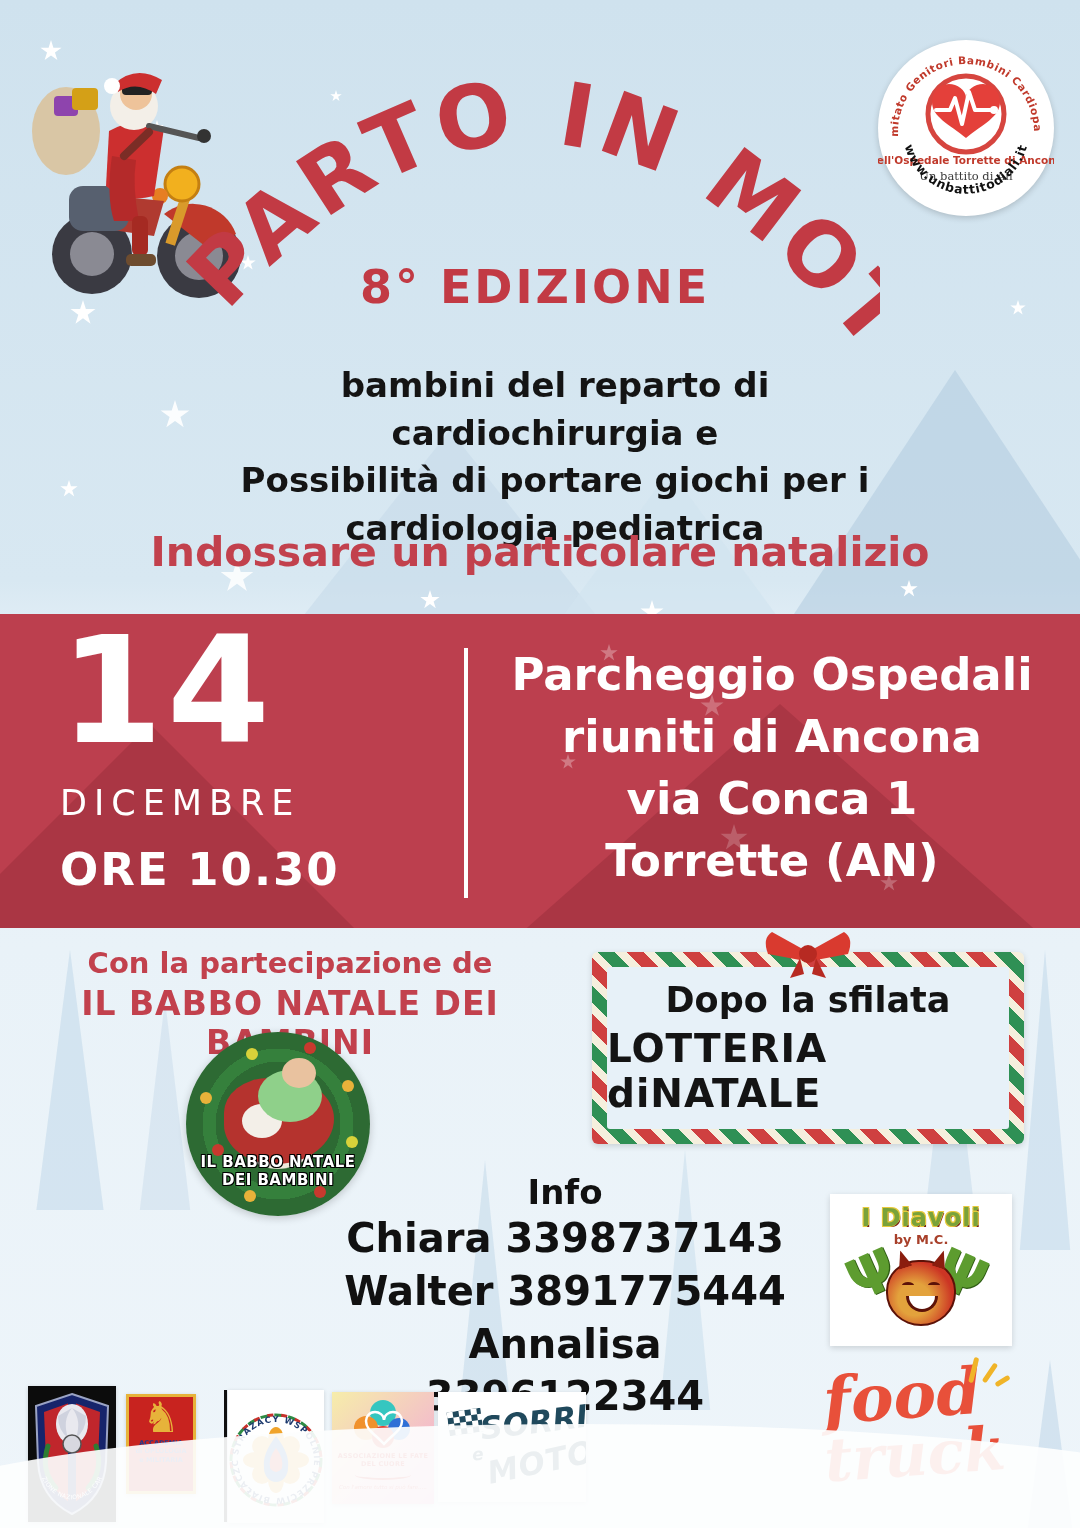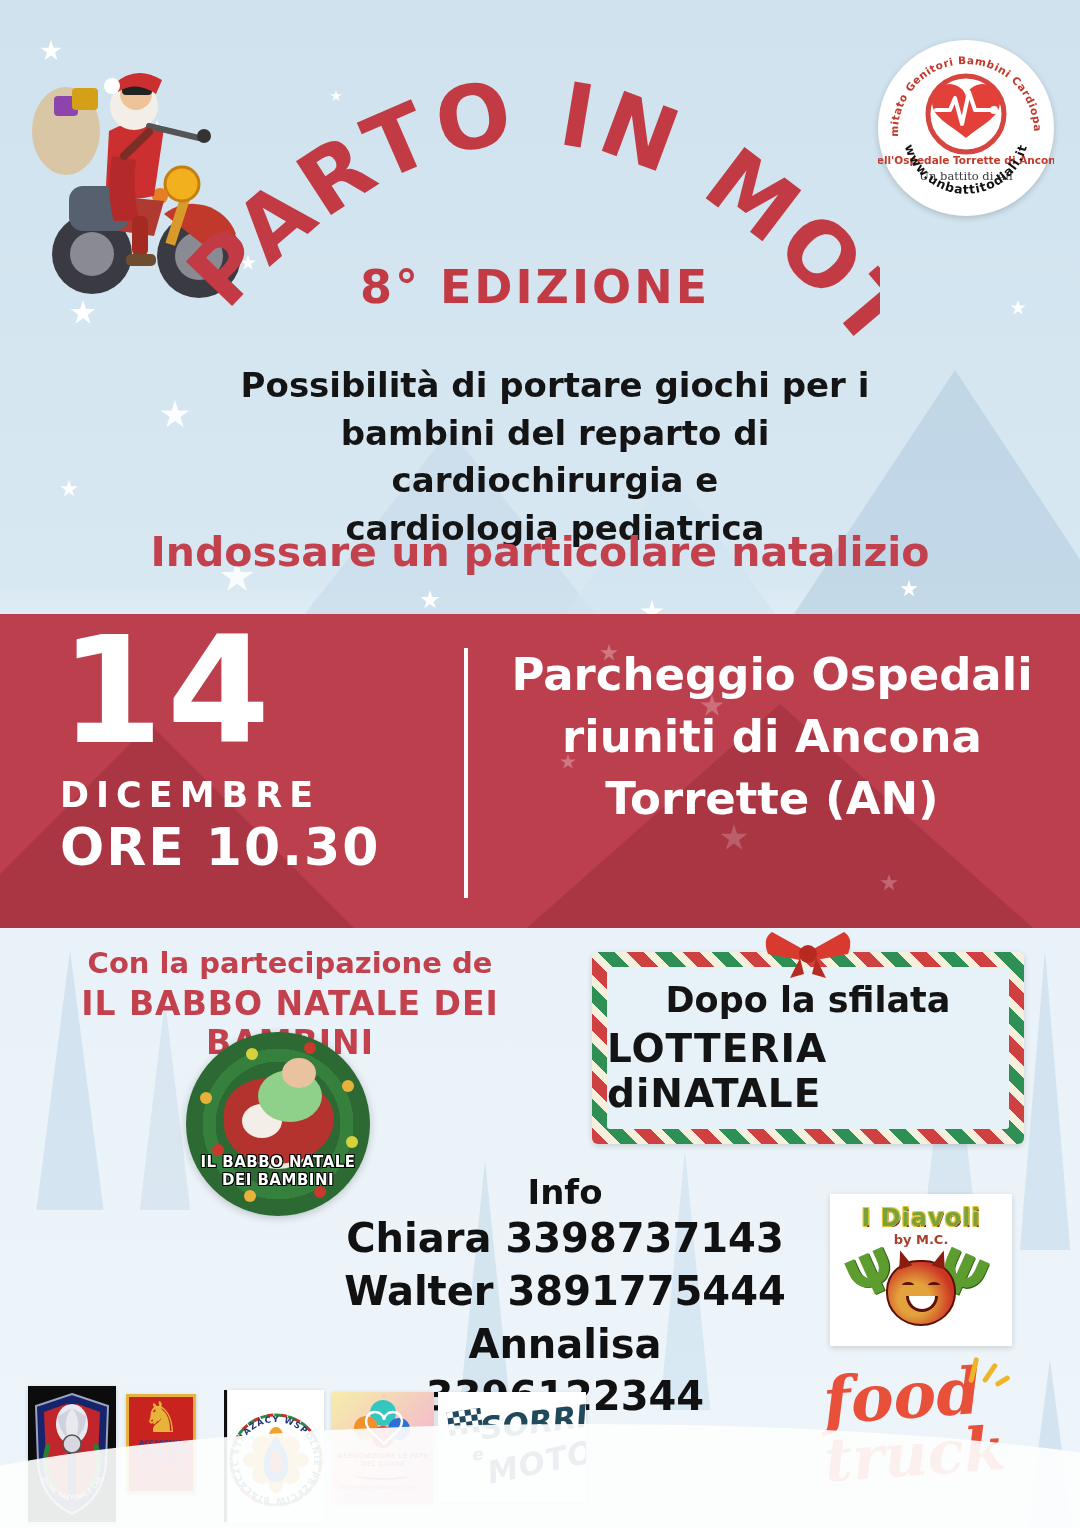--- a/index.html
+++ b/index.html
@@ -25,22 +25,22 @@
   
   .badge{ position:absolute; left:878px; top:40px; width:176px; height:176px; border-radius:50%;
     background:#fff; box-shadow:0 2px 6px rgba(0,0,0,.18); }
   .badge svg{ width:176px; height:176px; }
 
   
   .band{ position:absolute; left:0; top:614px; width:1080px; height:314px; background:#bc3f4e; overflow:hidden; }
   .band .bmtn{ position:absolute; clip-path:polygon(50% 0,100% 100%,0 100%); background:rgba(90,15,25,.18); }
   .band-left{ position:absolute; left:60px; top:0; width:390px; text-align:left; color:#ffffff; }
   .day{ font-size:148px; font-weight:bold; line-height:1.05; letter-spacing:4px; }
-  .month{ font-size:35px; font-weight:bold; letter-spacing:7px; margin-top:6px; }
-  .time{ font-size:52px; font-weight:bold; letter-spacing:2px; margin-top:2px; }
+  .month{ font-size:35px; font-weight:normal; letter-spacing:7px; margin-top:14px; }
+  .time{ font-size:45px; font-weight:bold; letter-spacing:2px; margin-top:20px; }
   .band-divider{ position:absolute; left:464px; top:34px; width:4px; height:250px; background:#fff; }
   .band-right{ position:absolute; left:492px; top:30px; width:560px; text-align:center; color:#ffffff;
     font-size:45px; font-weight:bold; line-height:1.38; }
 
   
   .participation{ position:absolute; left:20px; top:946px; width:540px; text-align:center; color:#c2414d; }
   .part-1{ font-size:29px; font-weight:bold; }
   .part-2{ font-size:33px; font-weight:bold; letter-spacing:1px; margin-top:4px; }
 
   .wreath{ position:absolute; left:186px; top:1032px; width:184px; height:184px; border-radius:50%;
@@ -196,22 +196,22 @@
         <path id="titlePath" d="M 28 286 Q 350 -96 672 286"></path>
       </defs>
     <text class="arch-text" font-size="88" fill="#c23a44" letter-spacing="5">
       <textPath href="#titlePath" startOffset="50%" text-anchor="middle">REPARTO IN MOTO</textPath>
     </text>
   </svg>
 
   <div class="edition">8° EDIZIONE</div>
 
   <div class="body-par">
+    <div>bambini del reparto di cardiochirurgia e</div>
     <div>Possibilità di portare giochi per i</div>
-    <div>bambini del reparto di cardiochirurgia e</div>
     <div>cardiologia pediatrica</div>
   </div>
 
   <div class="dress">Indossare un particolare natalizio</div>
 
   <div class="band">
     <div class="bmtn" style="left:-60px;top:110px;width:420px;height:210px;"></div>
     <div class="bmtn" style="left:520px;top:90px;width:520px;height:230px;"></div>
     <div class="star" style="left:600px;top:30px;width:18px;height:18px;opacity:.3;"></div>
     <div class="star" style="left:700px;top:80px;width:24px;height:24px;opacity:.25;"></div>
@@ -221,20 +221,21 @@
 
     <div class="band-left">
       <div class="day">14</div>
       <div class="month">DICEMBRE</div>
       <div class="time">ORE 10.30</div>
     </div>
     <div class="band-divider"></div>
     <div class="band-right">
       <div>Parcheggio Ospedali</div>
       <div>riuniti di Ancona</div>
+      <div>via Conca 1</div>
       <div>Torrette (AN)</div>
     </div>
   </div>
 
   <div class="participation">
     <div class="part-1">Con la partecipazione de</div>
     <div class="part-2">IL BABBO NATALE DEI BAMBINI</div>
   </div>
 
   <div class="wreath">

